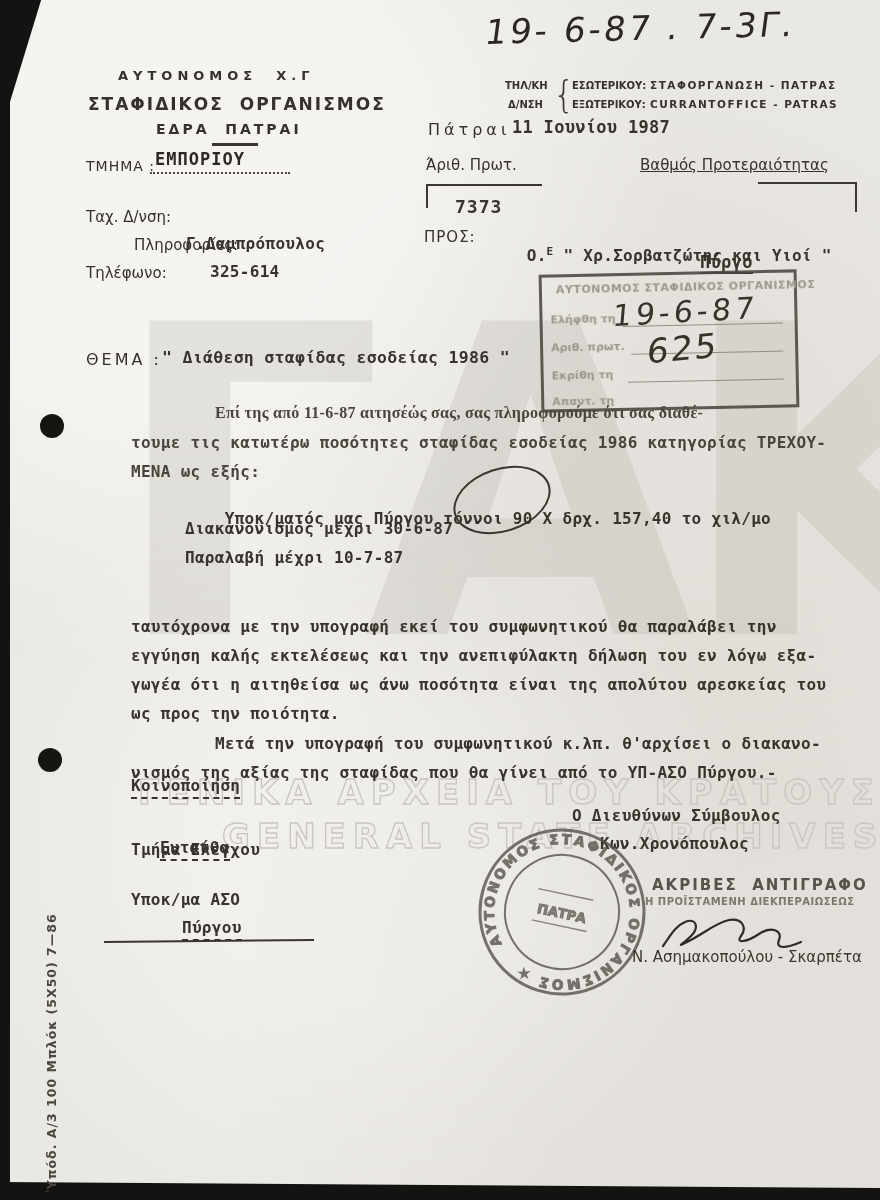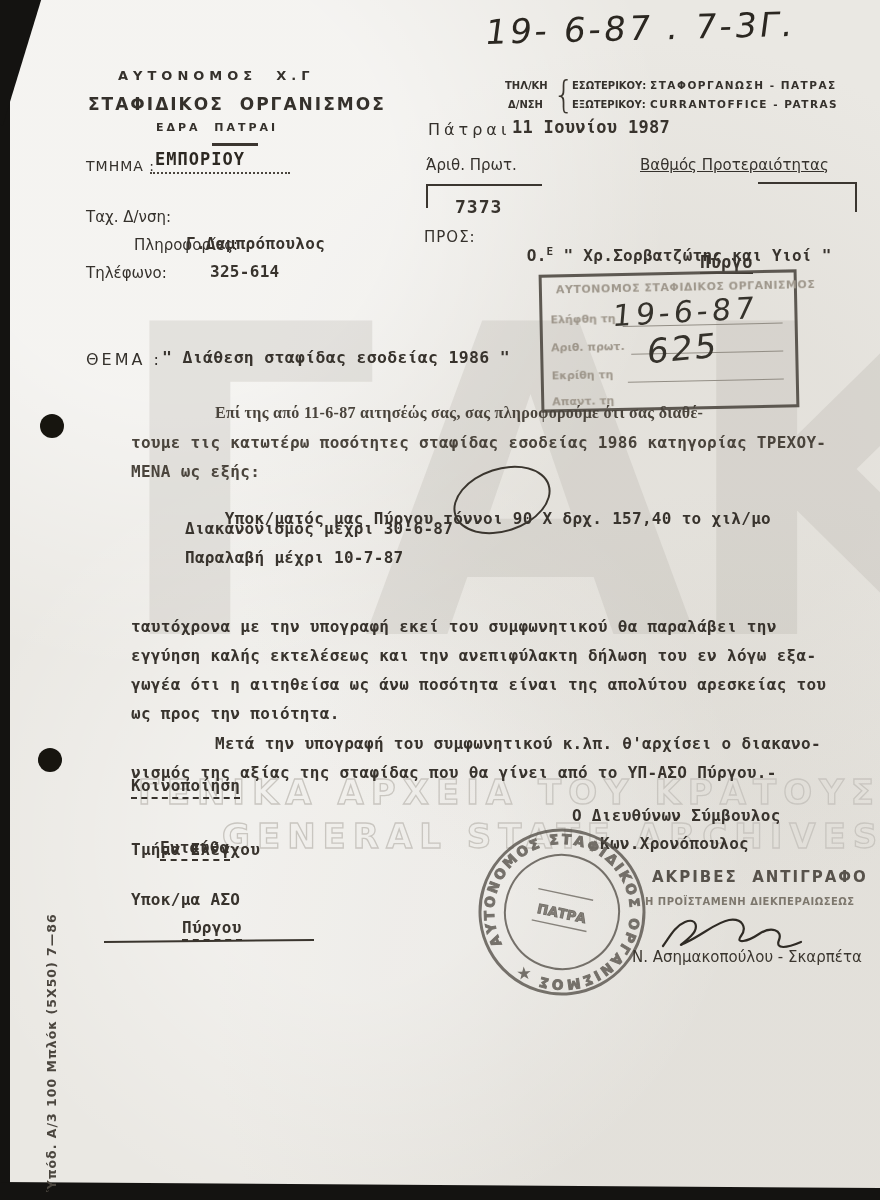--- a/index.html
+++ b/index.html
@@ -22,21 +22,21 @@
   .pr{font-family:"DejaVu Sans", sans-serif; color:#35312c; white-space:pre;}
   .hand{font-family:"DejaVu Sans", sans-serif; color:#232019; white-space:pre;
         transform-origin:left top;}
   .edge{background:#141311;}
   .hole{width:24px;height:24px;border-radius:50%;background:#17150f;}
   .uline-solid{border-bottom:2px solid #38332d;}
   .uline-dash{border-bottom:2px dashed #38332d;}
   .wm-outline{color:transparent; -webkit-text-stroke:1.3px #c9c6c0;
       font-weight:bold; letter-spacing:7px; white-space:pre;}
   .smudge{filter:blur(.7px); color:#978f83;}
-  .stampgray{color:#57524b;}
+  .stampgray{color:#57524b;margin-top:8px;}
 </style>
 </head>
 <body>
 
 <div class="sheet">
 
   <div class="abs edge" style="left:0;top:0;width:10px;height:1200px;"></div>
   <div class="abs edge" style="left:-34px;top:-30px;width:60px;height:150px;transform:rotate(17deg);"></div>
   <div class="abs edge" style="left:-10px;top:1185px;width:910px;height:22px;transform:rotate(.4deg);"></div>
 
@@ -45,21 +45,21 @@
   <div class="abs wm-outline" style="left:138px;top:772px;font-size:34px;">ΓΕΝΙΚΑ ΑΡΧΕΙΑ ΤΟΥ ΚΡΑΤΟΥΣ</div>
   <div class="abs wm-outline" style="left:222px;top:816px;font-size:34px;">GENERAL STATE ARCHIVES</div>
 
   <div class="abs hole" style="left:40px;top:414px;"></div>
   <div class="abs hole" style="left:38px;top:748px;"></div>
 
   <div class="abs hand" style="left:488px;top:12px;font-size:34px;letter-spacing:3px;transform:skewX(-9deg) rotate(-1.5deg);color:#2b2721;">19- 6-87 . 7-3Γ.</div>
 
   <div class="abs pr" style="left:118px;top:68px;font-size:13px;font-weight:bold;letter-spacing:5px;text-align:center;">ΑΥΤΟΝΟΜΟΣ  Χ.Γ</div>
   <div class="abs pr" style="left:88px;top:94px;font-size:17px;font-weight:bold;letter-spacing:2px;">ΣΤΑΦΙΔΙΚΟΣ  ΟΡΓΑΝΙΣΜΟΣ</div>
-  <div class="abs pr" style="left:156px;top:121px;font-size:11px;font-weight:bold;letter-spacing:3px;text-align:center;">ΕΔΡΑ  ΠΑΤΡΑΙ</div>
+  <div class="abs pr" style="left:156px;top:121px;font-size:14px;font-weight:bold;letter-spacing:3px;text-align:center;">ΕΔΡΑ  ΠΑΤΡΑΙ</div>
   <div class="abs" style="left:212px;top:143px;width:46px;height:0;border-top:3px solid #3b3630;"></div>
 
   <div class="abs pr" style="left:86px;top:158px;font-size:14px;letter-spacing:1px;">ΤΜΗΜΑ :</div>
   <div class="abs tw" style="left:155px;top:149px;font-size:17px;letter-spacing:1px;color:#2c2822;">ΕΜΠΟΡΙΟΥ</div>
   <div class="abs" style="left:150px;top:158px;width:140px;height:14px;border-bottom:2px dotted #4a453e;"></div>
 
   <div class="abs pr" style="left:505px;top:80px;font-size:10px;font-weight:bold;">ΤΗΛ/ΚΗ</div>
   <div class="abs pr" style="left:508px;top:99px;font-size:10px;font-weight:bold;">Δ/ΝΣΗ</div>
   <div class="abs pr" style="left:553px;top:74px;font-size:34px;font-weight:200;color:#3b362f;transform:scaleY(1.1);">{</div>
   <div class="abs pr" style="left:572px;top:80px;font-size:10px;font-weight:bold;">ΕΣΩΤΕΡΙΚΟΥ:</div>

